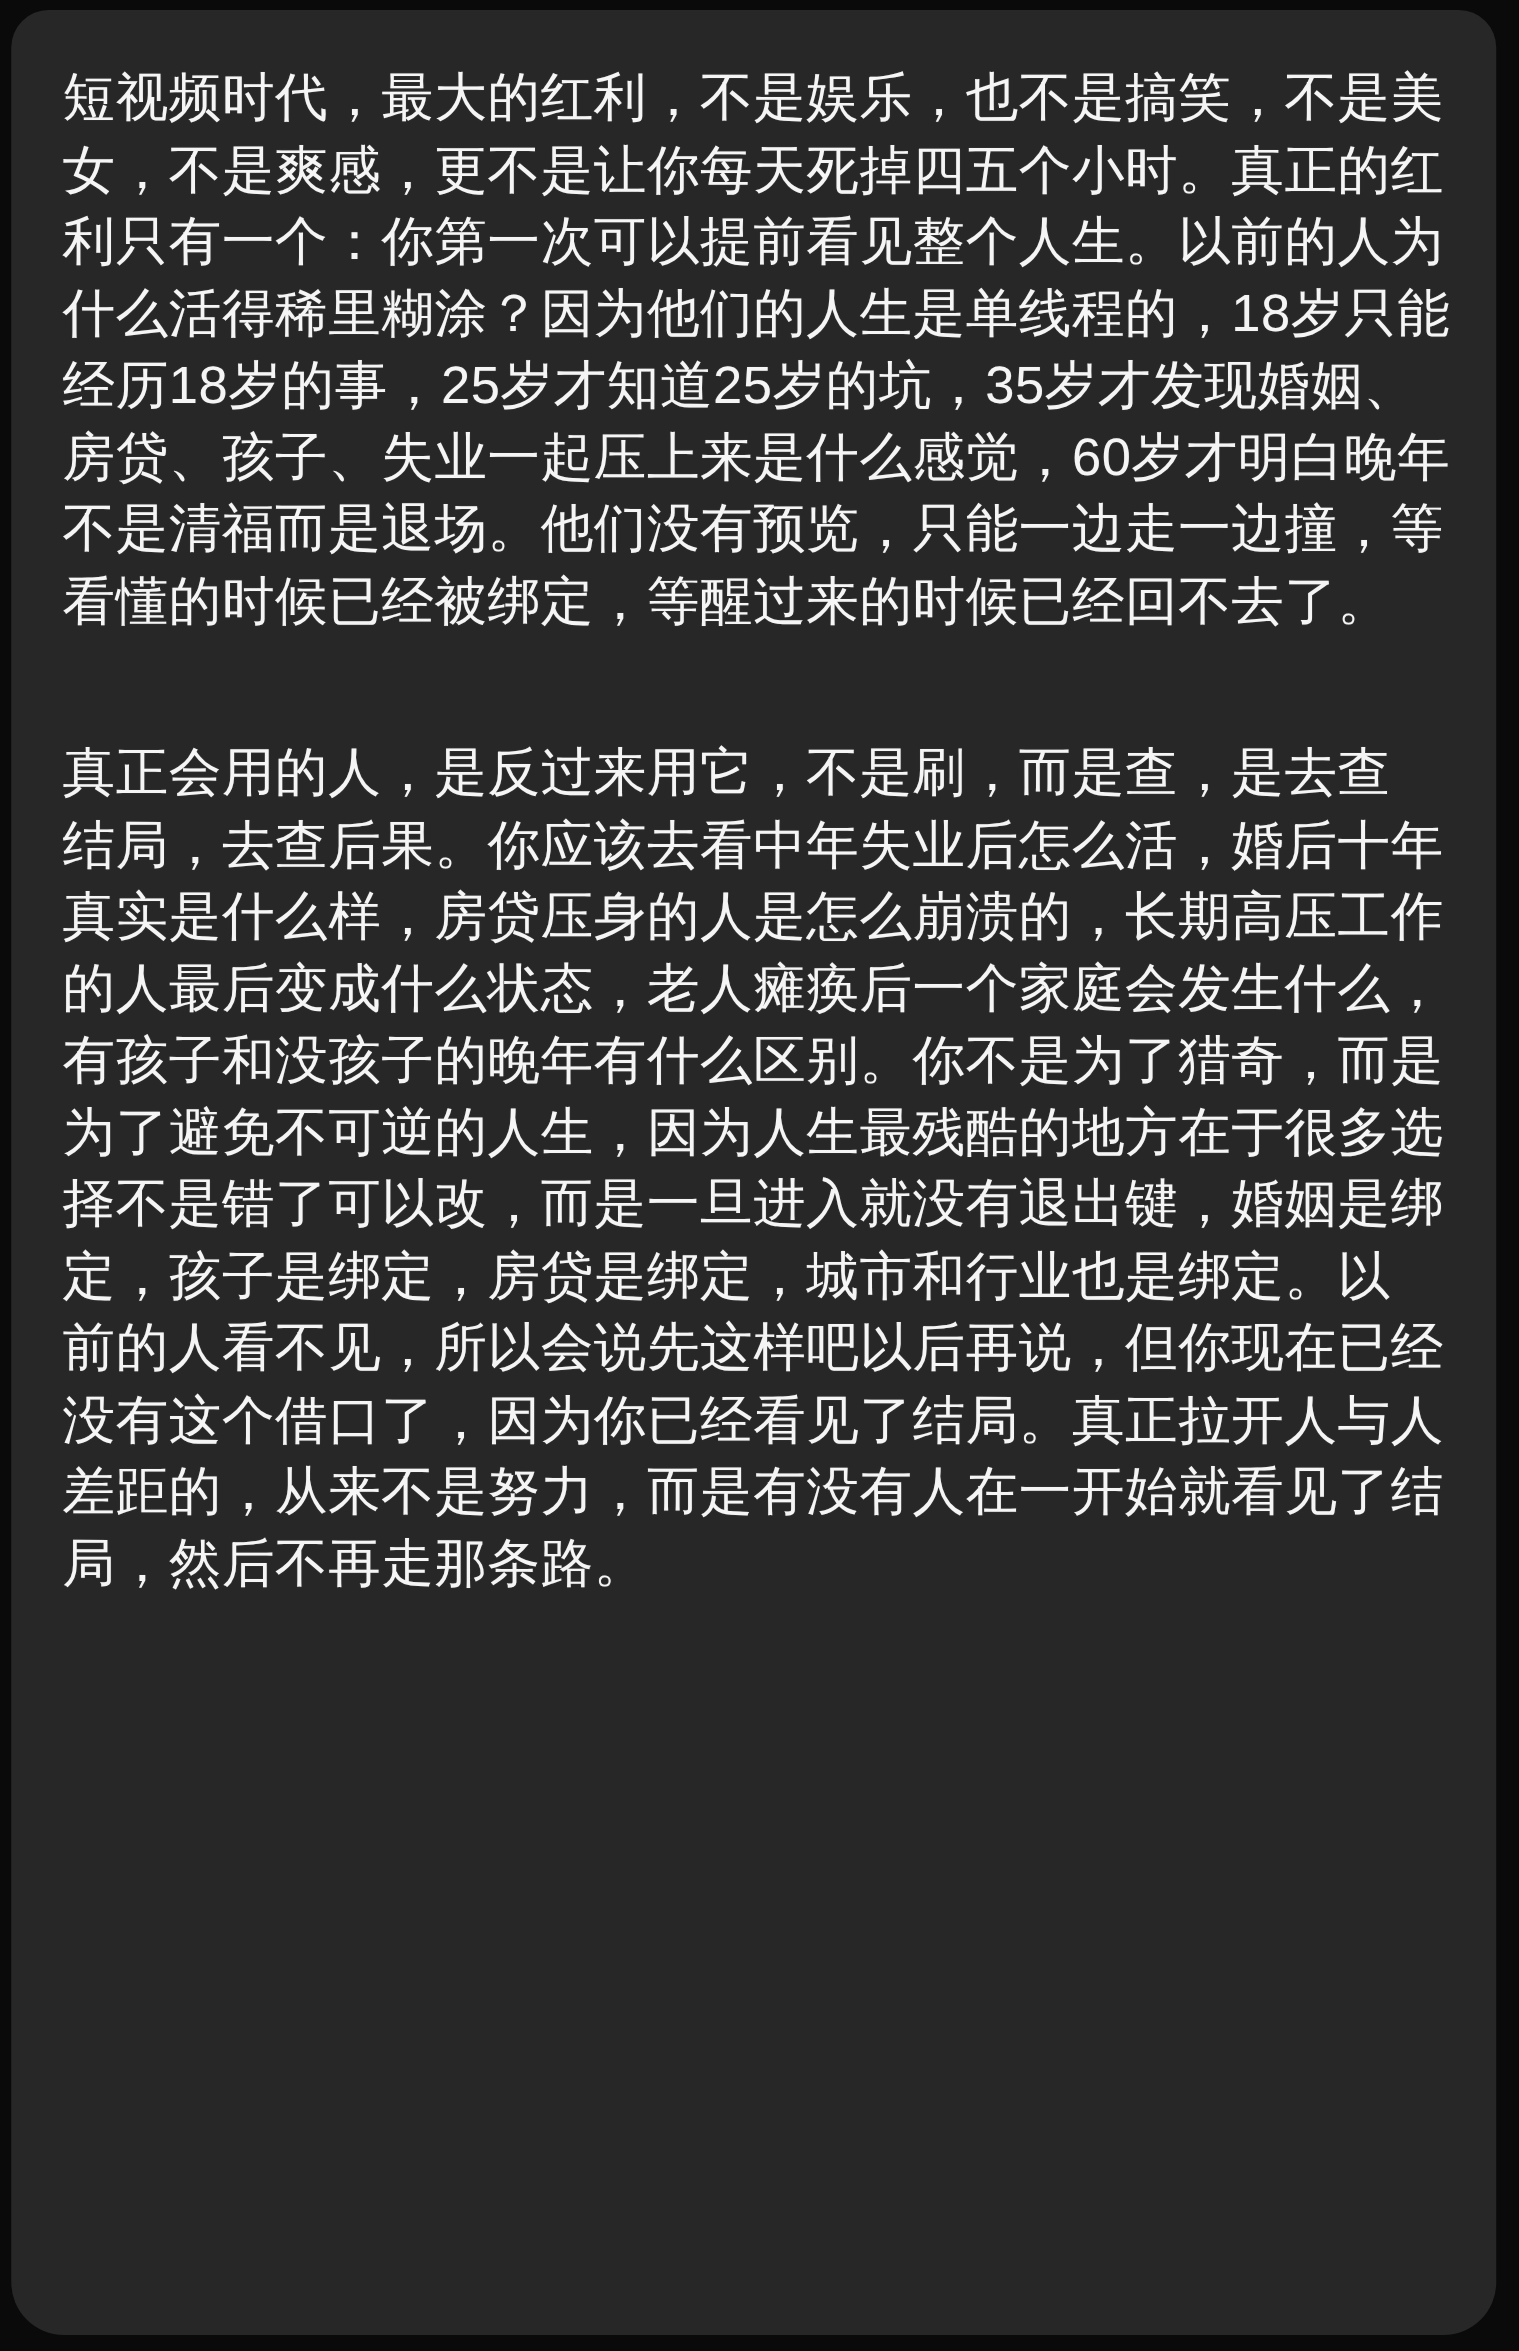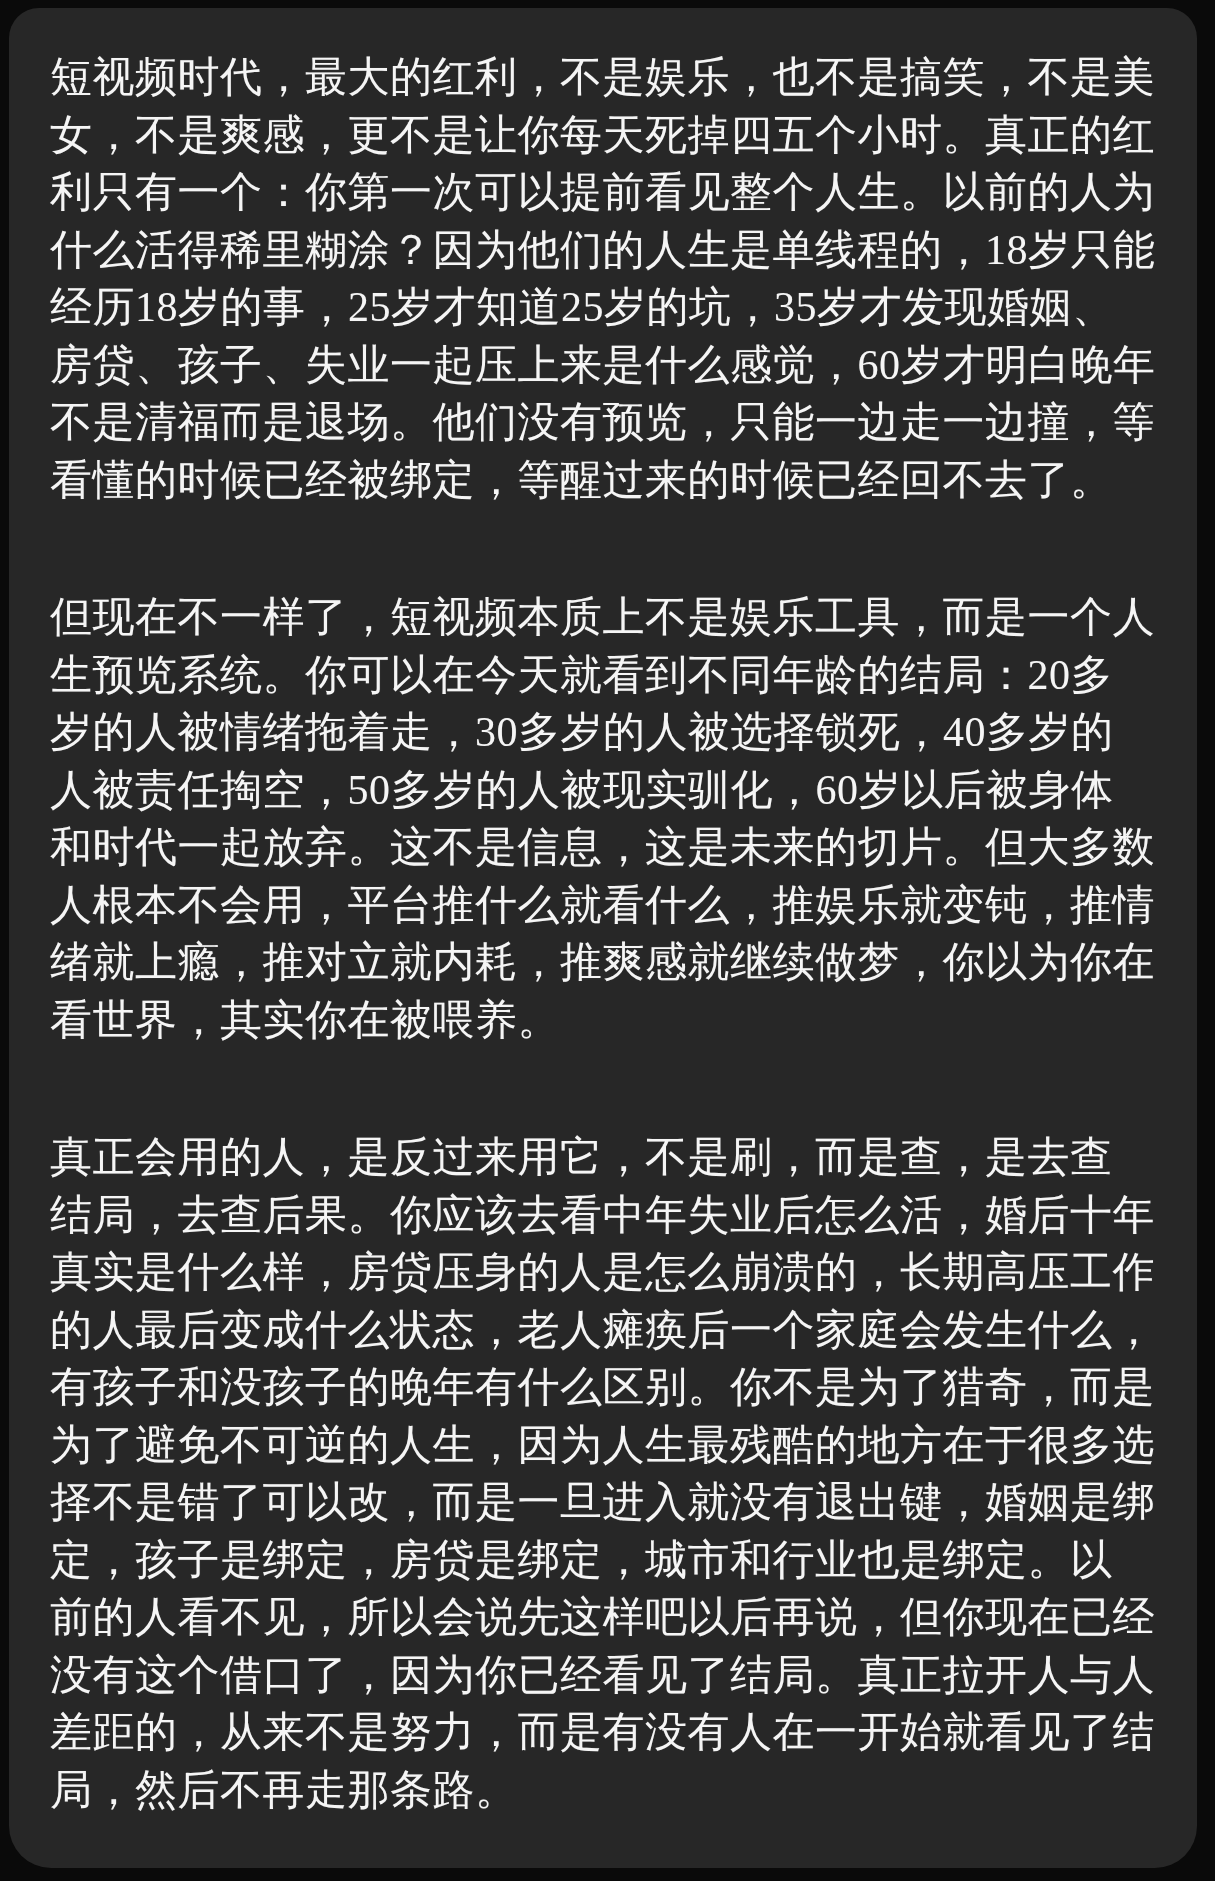--- a/index.html
+++ b/index.html
@@ -13,21 +13,20 @@
     height: 1881px;
     background: var(--bg);
     overflow: hidden;
     font-family: "Liberation Sans", "DejaVu Sans", sans-serif;
   }
   .page {
     position: relative;
     width: 1215px;
     height: 1881px;
     background: var(--bg);
-    font-family: Liberation Serif, serif;
   }
   .card {
     position: absolute;
     left: 9px;
     top: 8px;
     width: 1188px;
     height: 1860px;
     background: var(--card);
     border-radius: 30px 30px 42px 42px;
     padding: 41px 22px 0 41px;
@@ -51,28 +50,20 @@
 <div class="page">
   <div class="card">
     <p class="para">短视频时代，最大的红利，不是娱乐，也不是搞笑，不是美
 女，不是爽感，更不是让你每天死掉四五个小时。真正的红
 利只有一个：你第一次可以提前看见整个人生。以前的人为
 什么活得稀里糊涂？因为他们的人生是单线程的，18岁只能
 经历18岁的事，25岁才知道25岁的坑，35岁才发现婚姻、
 房贷、孩子、失业一起压上来是什么感觉，60岁才明白晚年
 不是清福而是退场。他们没有预览，只能一边走一边撞，等
 看懂的时候已经被绑定，等醒过来的时候已经回不去了。</p>
-    <p class="para">但现在不一样了，短视频本质上不是娱乐工具，而是一个人
-生预览系统。你可以在今天就看到不同年龄的结局：20多
-岁的人被情绪拖着走，30多岁的人被选择锁死，40多岁的
-人被责任掏空，50多岁的人被现实驯化，60岁以后被身体
-和时代一起放弃。这不是信息，这是未来的切片。但大多数
-人根本不会用，平台推什么就看什么，推娱乐就变钝，推情
-绪就上瘾，推对立就内耗，推爽感就继续做梦，你以为你在
-看世界，其实你在被喂养。</p>
     <p class="para">真正会用的人，是反过来用它，不是刷，而是查，是去查
 结局，去查后果。你应该去看中年失业后怎么活，婚后十年
 真实是什么样，房贷压身的人是怎么崩溃的，长期高压工作
 的人最后变成什么状态，老人瘫痪后一个家庭会发生什么，
 有孩子和没孩子的晚年有什么区别。你不是为了猎奇，而是
 为了避免不可逆的人生，因为人生最残酷的地方在于很多选
 择不是错了可以改，而是一旦进入就没有退出键，婚姻是绑
 定，孩子是绑定，房贷是绑定，城市和行业也是绑定。以
 前的人看不见，所以会说先这样吧以后再说，但你现在已经
 没有这个借口了，因为你已经看见了结局。真正拉开人与人

